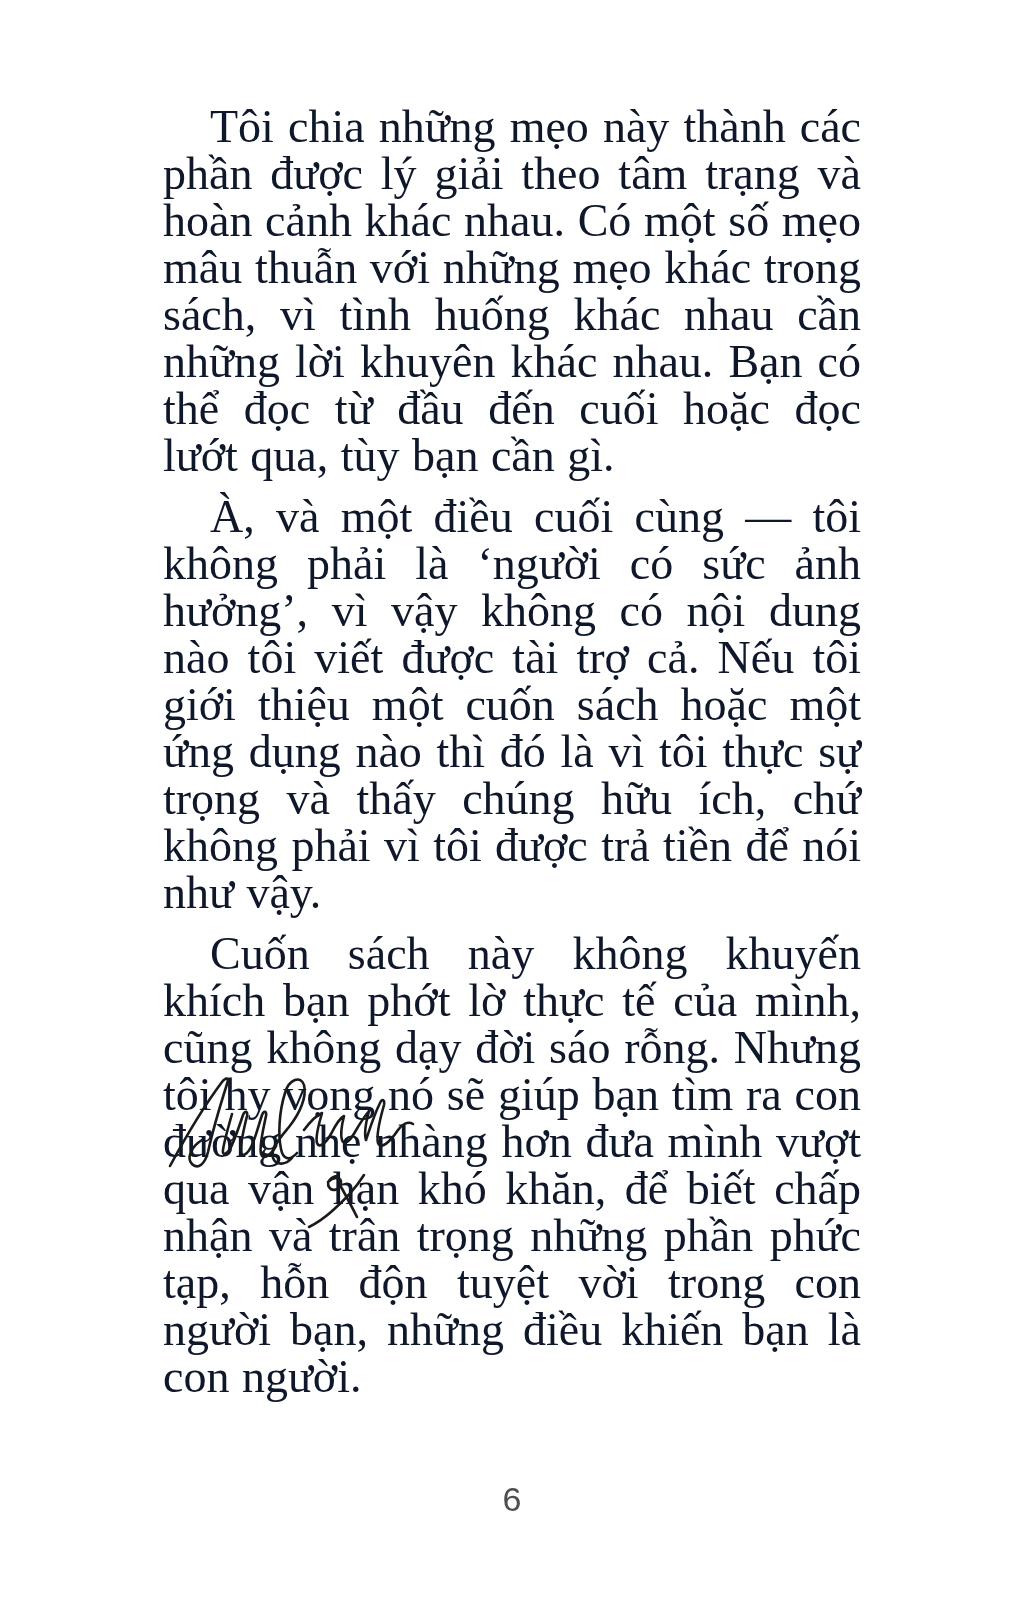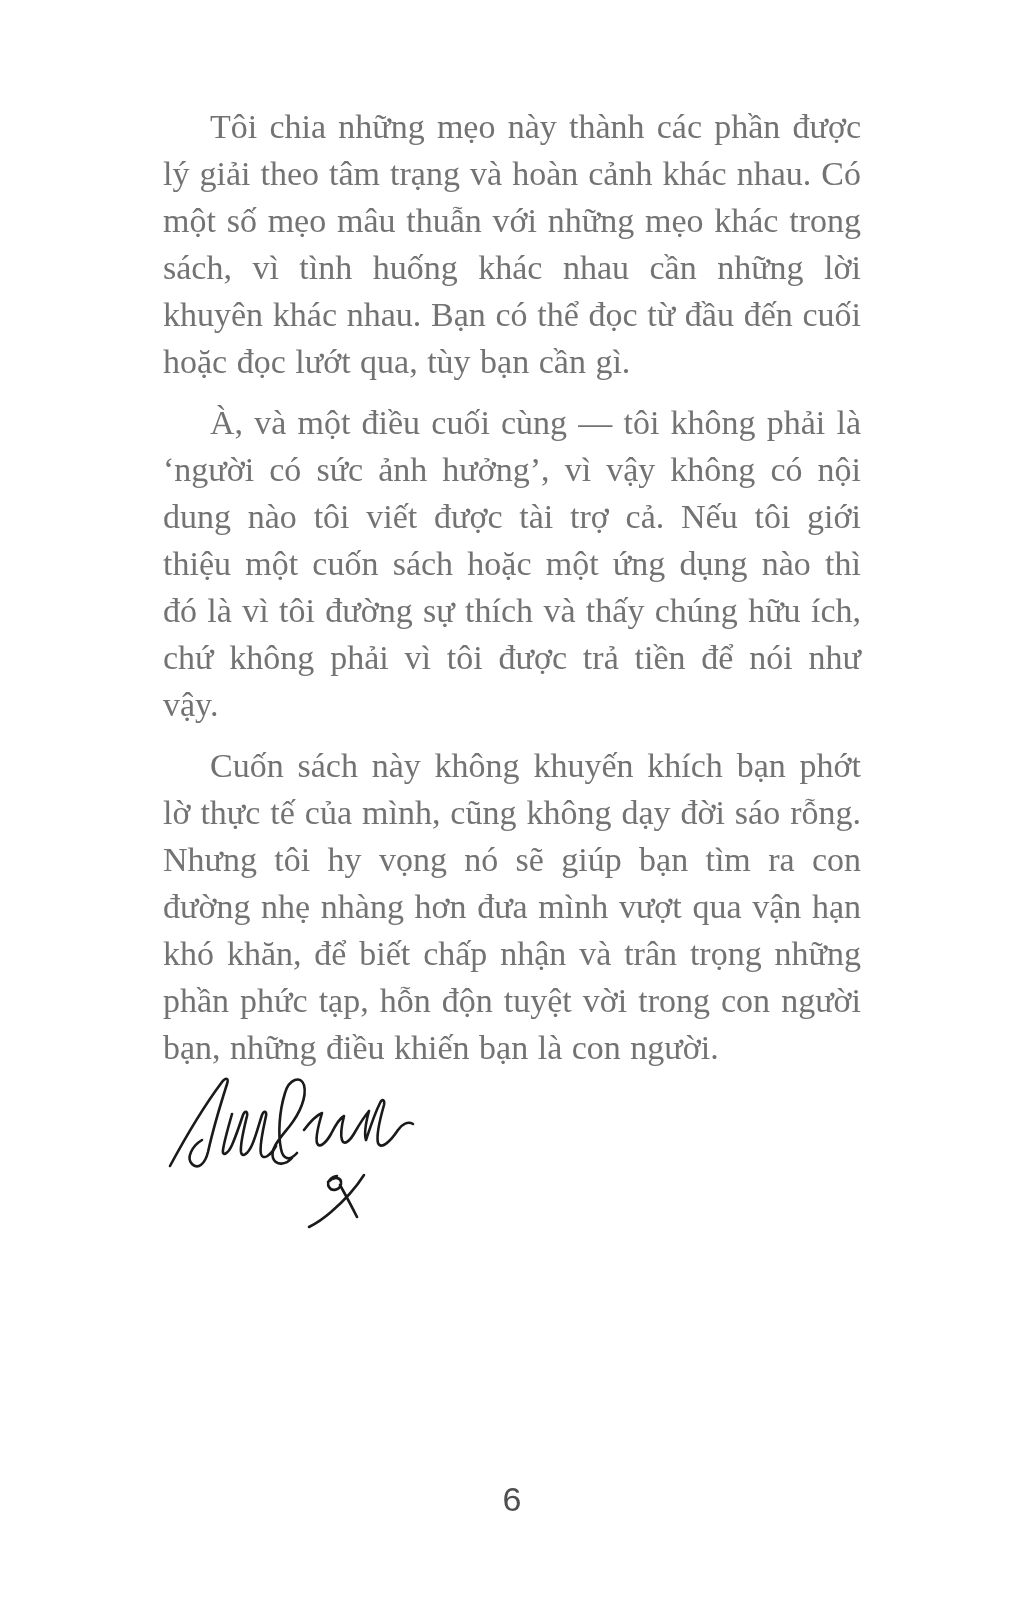--- a/index.html
+++ b/index.html
@@ -14,25 +14,25 @@
     overflow: hidden;
   }
   .content {
     position: absolute;
     top: 103px;
     left: 163px;
     width: 698px;
   }
   .content p {
     margin: 0 0 14px 0;
-    font-size: 34px;
+    font-size: 46px;
     line-height: 47px;
     text-align: justify;
     text-indent: 47px;
-    color: #737373;
+    color: #0f172a;
     word-spacing: 1px;
   }
   .signature-block {
     position: absolute;
     top: 1068px;
     left: 168px;
     width: 250px;
     height: 165px;
   }
   .signature-block svg {
@@ -52,21 +52,21 @@
     color: #4f4f4f;
   }
 </style>
 </head>
 <body>
 
 <div class="page">
 
   <div class="content">
     <p>Tôi chia những mẹo này thành các phần được lý giải theo tâm trạng và hoàn cảnh khác nhau. Có một số mẹo mâu thuẫn với những mẹo khác trong sách, vì tình huống khác nhau cần những lời khuyên khác nhau. Bạn có thể đọc từ đầu đến cuối hoặc đọc lướt qua, tùy bạn cần gì.</p>
-    <p>À, và một điều cuối cùng — tôi không phải là ‘người có sức ảnh hưởng’, vì vậy không có nội dung nào tôi viết được tài trợ cả. Nếu tôi giới thiệu một cuốn sách hoặc một ứng dụng nào thì đó là vì tôi đường sự thích và thấy chúng hữu ích, chứ không phải vì tôi được trả tiền để nói như vậy.</p>
+    <p>À, và một điều cuối cùng — tôi không phải là ‘người có sức ảnh hưởng’, vì vậy không có nội dung nào tôi viết được tài trợ cả. Nếu tôi giới thiệu một cuốn sách hoặc một ứng dụng nào thì đó là vì tôi thực sự trọng và thấy chúng hữu ích, chứ không phải vì tôi được trả tiền để nói như vậy.</p>
     <p>Cuốn sách này không khuyến khích bạn phớt lờ thực tế của mình, cũng không dạy đời sáo rỗng. Nhưng tôi hy vọng nó sẽ giúp bạn tìm ra con đường nhẹ nhàng hơn đưa mình vượt qua vận hạn khó khăn, để biết chấp nhận và trân trọng những phần phức tạp, hỗn độn tuyệt vời trong con người bạn, những điều khiến bạn là con người.</p>
   </div>
 
   <div class="signature-block">
     <svg viewBox="0 0 250 165" role="img" aria-label="Jill Stark">
       <g fill="none" stroke="#1a1a1a" stroke-width="2.6" stroke-linecap="round" stroke-linejoin="round">
 
         <path d="M2,98 C16,72 36,38 54,14 C58,9 61,10 59,16 C52,38 44,66 40,84 C37,96 30,102 24,96 C18,90 24,78 34,72"></path>
         <path d="M64,46 C60,60 56,74 55,82 C54,89 60,86 64,77 C68,68 72,56 75,47 C77,42 80,43 79,48 C76,60 72,76 73,84 C74,90 80,86 84,77 C88,68 91,56 94,47 C96,42 99,43 98,48 C95,62 91,78 93,86 C95,93 103,87 108,78"></path>
 

